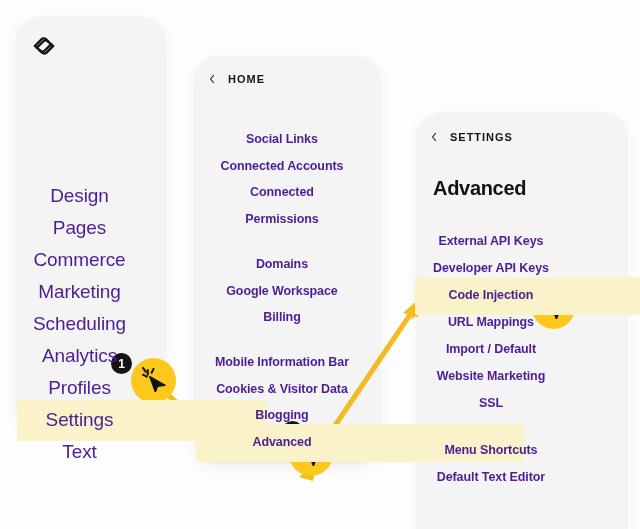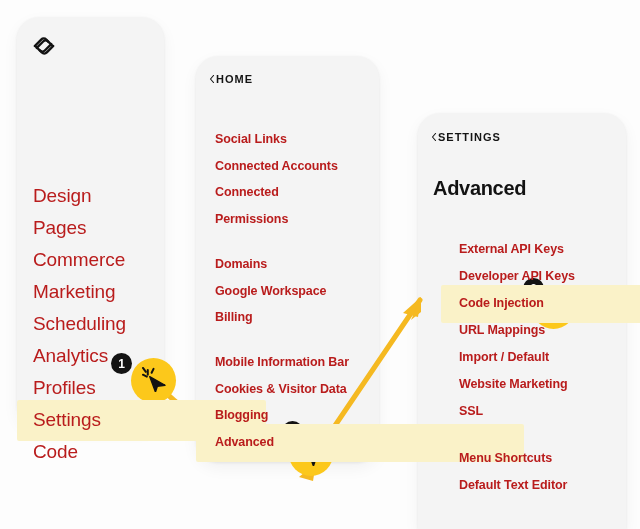--- a/index.html
+++ b/index.html
@@ -43,43 +43,44 @@
     top: 32px;
     width: 28px;
     height: 28px;
   }
 
   
   .back-link {
     position: absolute;
     display: flex;
     align-items: center;
-    gap: 0;
+    gap: 12px;
     font-size: 11px;
     font-weight: bold;
     letter-spacing: 0.09em;
     color: #141414;
   }
   #back-home     { left: 208px; top: 73px; }
   #back-settings { left: 430px; top: 131px; }
 
   .chev {
     display: block;
     width: 8px;
     height: 8px;
   }
 
   
   .menu {
     position: absolute;
   }
   .item {
     position: relative;
-    color: #b91c1c;
+    color: #4c1d95;
     white-space: nowrap;
+    text-align: center;
   }
   .item .lbl { position: relative; z-index: 2; }
 
   .item.hl::before {
     content: "";
     position: absolute;
     z-index: 1;
     top: -4px;
     bottom: -5px;
     border-radius: 2px;
@@ -109,21 +110,21 @@
   
   #adv-title {
     position: absolute;
     left: 433px;
     top: 177px;
     font-size: 20px;
     font-weight: bold;
     color: #121212;
     letter-spacing: -0.3px;
   }
-  #menu-advanced { left: 433px; top: 236px; margin-left: 26px; }
+  #menu-advanced { left: 433px; top: 228px; }
   #menu-advanced .item {
     font-size: 12.5px;
     font-weight: bold;
     line-height: 27px;
     letter-spacing: -0.1px;
   }
   #menu-advanced .gap { height: 20px; }
   #menu-advanced .item.hl::before { left: -18px; right: -195px; top: -5px; bottom: -6px; }
 
   
@@ -204,21 +205,21 @@
     <div class="item">
       <span class="lbl">Analytics</span>
     </div>
     <div class="item">
       <span class="lbl">Profiles</span>
     </div>
     <div class="item hl">
       <span class="lbl">Settings</span>
     </div>
     <div class="item">
-      <span class="lbl">Code</span>
+      <span class="lbl">Text</span>
     </div>
   </div>
 
   <div class="panel" id="panel-settings"></div>
 
   <div class="back-link" id="back-home">
     <svg class="chev" viewBox="0 0 10 16">
       <path d="M8 1 L2 8 L8 15" fill="none" stroke="#141414" stroke-width="2.2" stroke-linecap="round" stroke-linejoin="round"></path>
     </svg>
     <span>HOME</span>

